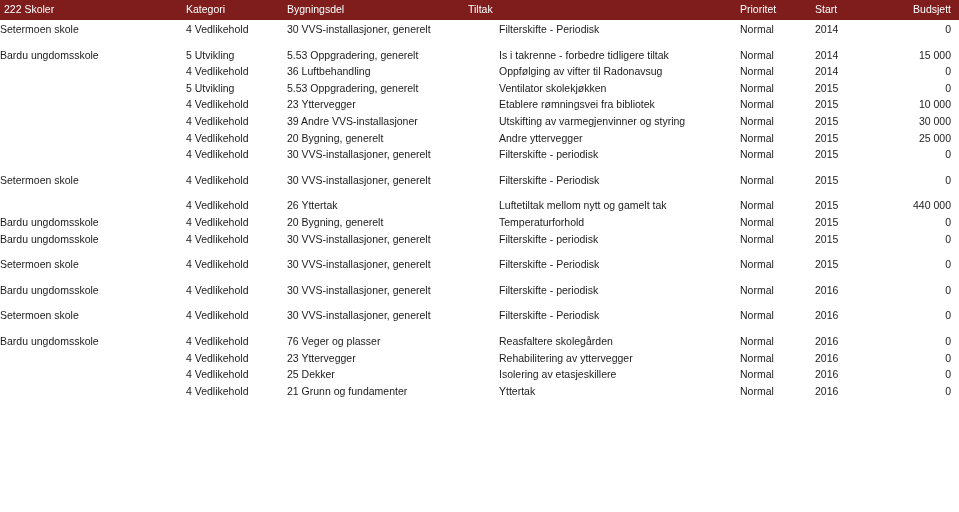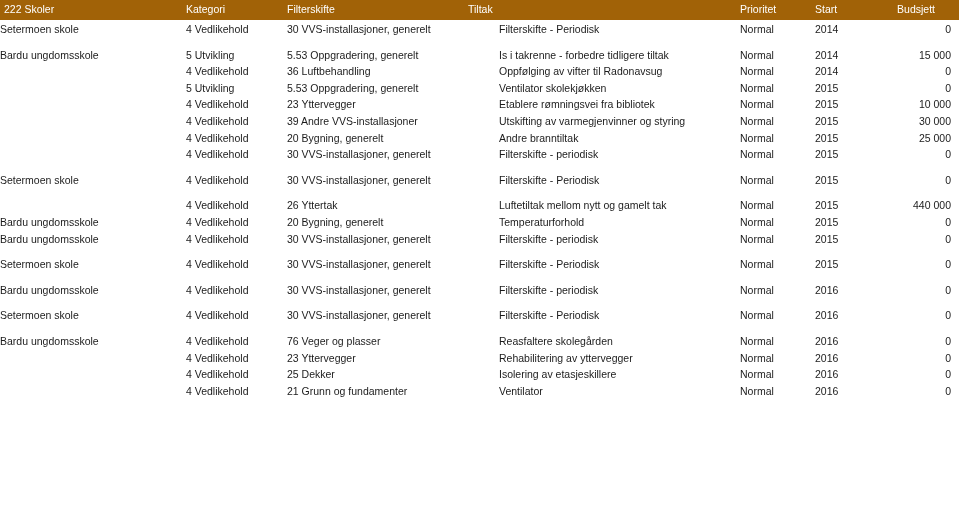--- a/index.html
+++ b/index.html
@@ -31,34 +31,34 @@
   col.c-skole    { width: 186px; }
   col.c-kategori { width: 101px; }
   col.c-bygg     { width: 181px; }
   col.c-tiltak   { width: 272px; }
   col.c-prio     { width: 75px; }
   col.c-start    { width: 72px; }
   col.c-budsjett { width: 72px; }
 
   
   thead tr.header-row {
-    background: #a16207;
+    background: #7f1d1d;
   }
   thead th {
     color: #ffffff;
     font-weight: normal;
     font-size: 10.5px;
     line-height: 13px;
     padding: 3px 0 4px 0;
     text-align: left;
     vertical-align: top;
     white-space: nowrap;
   }
   thead th.col-skole    { padding-left: 4px; }
-  thead th.col-budsjett { text-align: right; padding-right: 24px; }
+  thead th.col-budsjett { text-align: right; padding-right: 8px; }
 
   
   tbody td {
     font-size: 10.5px;
     line-height: 12.6px;
     vertical-align: top;
     padding: 2px 0 2px 0;
     color: #1b1b1b;
   }
   tbody td.col-skole    { }
@@ -88,21 +88,21 @@
       <col class="c-bygg">
       <col class="c-tiltak">
       <col class="c-prio">
       <col class="c-start">
       <col class="c-budsjett">
     </colgroup>
     <thead>
       <tr class="header-row">
         <th class="col-skole">222 Skoler</th>
         <th class="col-kategori">Kategori</th>
-        <th class="col-bygg">Filterskifte</th>
+        <th class="col-bygg">Bygningsdel</th>
         <th class="col-tiltak">Tiltak</th>
         <th class="col-prio">Prioritet</th>
         <th class="col-start">Start</th>
         <th class="col-budsjett">Budsjett</th>
       </tr>
     </thead>
     <tbody id="table-body">
         <tr class="data-row first-row">
           <td class="col-skole">Setermoen skole</td>
           <td class="col-kategori">4 Vedlikehold</td>
@@ -154,21 +154,21 @@
           <td class="col-bygg">39 Andre VVS-installasjoner</td>
           <td class="col-tiltak">Utskifting av varmegjenvinner og styring</td>
           <td class="col-prio">Normal</td>
           <td class="col-start">2015</td>
           <td class="col-budsjett">30 000</td>
         </tr>
         <tr class="data-row">
           <td class="col-skole"></td>
           <td class="col-kategori">4 Vedlikehold</td>
           <td class="col-bygg">20 Bygning, generelt</td>
-          <td class="col-tiltak">Andre branntiltak</td>
+          <td class="col-tiltak">Andre yttervegger</td>
           <td class="col-prio">Normal</td>
           <td class="col-start">2015</td>
           <td class="col-budsjett">25 000</td>
         </tr>
         <tr class="data-row">
           <td class="col-skole"></td>
           <td class="col-kategori">4 Vedlikehold</td>
           <td class="col-bygg">30 VVS-installasjoner, generelt</td>
           <td class="col-tiltak">Filterskifte - periodisk</td>
           <td class="col-prio">Normal</td>
@@ -262,20 +262,20 @@
           <td class="col-bygg">25 Dekker</td>
           <td class="col-tiltak">Isolering av etasjeskillere</td>
           <td class="col-prio">Normal</td>
           <td class="col-start">2016</td>
           <td class="col-budsjett">0</td>
         </tr>
         <tr class="data-row">
           <td class="col-skole"></td>
           <td class="col-kategori">4 Vedlikehold</td>
           <td class="col-bygg">21 Grunn og fundamenter</td>
-          <td class="col-tiltak">Ventilator</td>
+          <td class="col-tiltak">Yttertak</td>
           <td class="col-prio">Normal</td>
           <td class="col-start">2016</td>
           <td class="col-budsjett">0</td>
         </tr>
       </tbody>
   </table>
 </div>
 
 </body></html>

